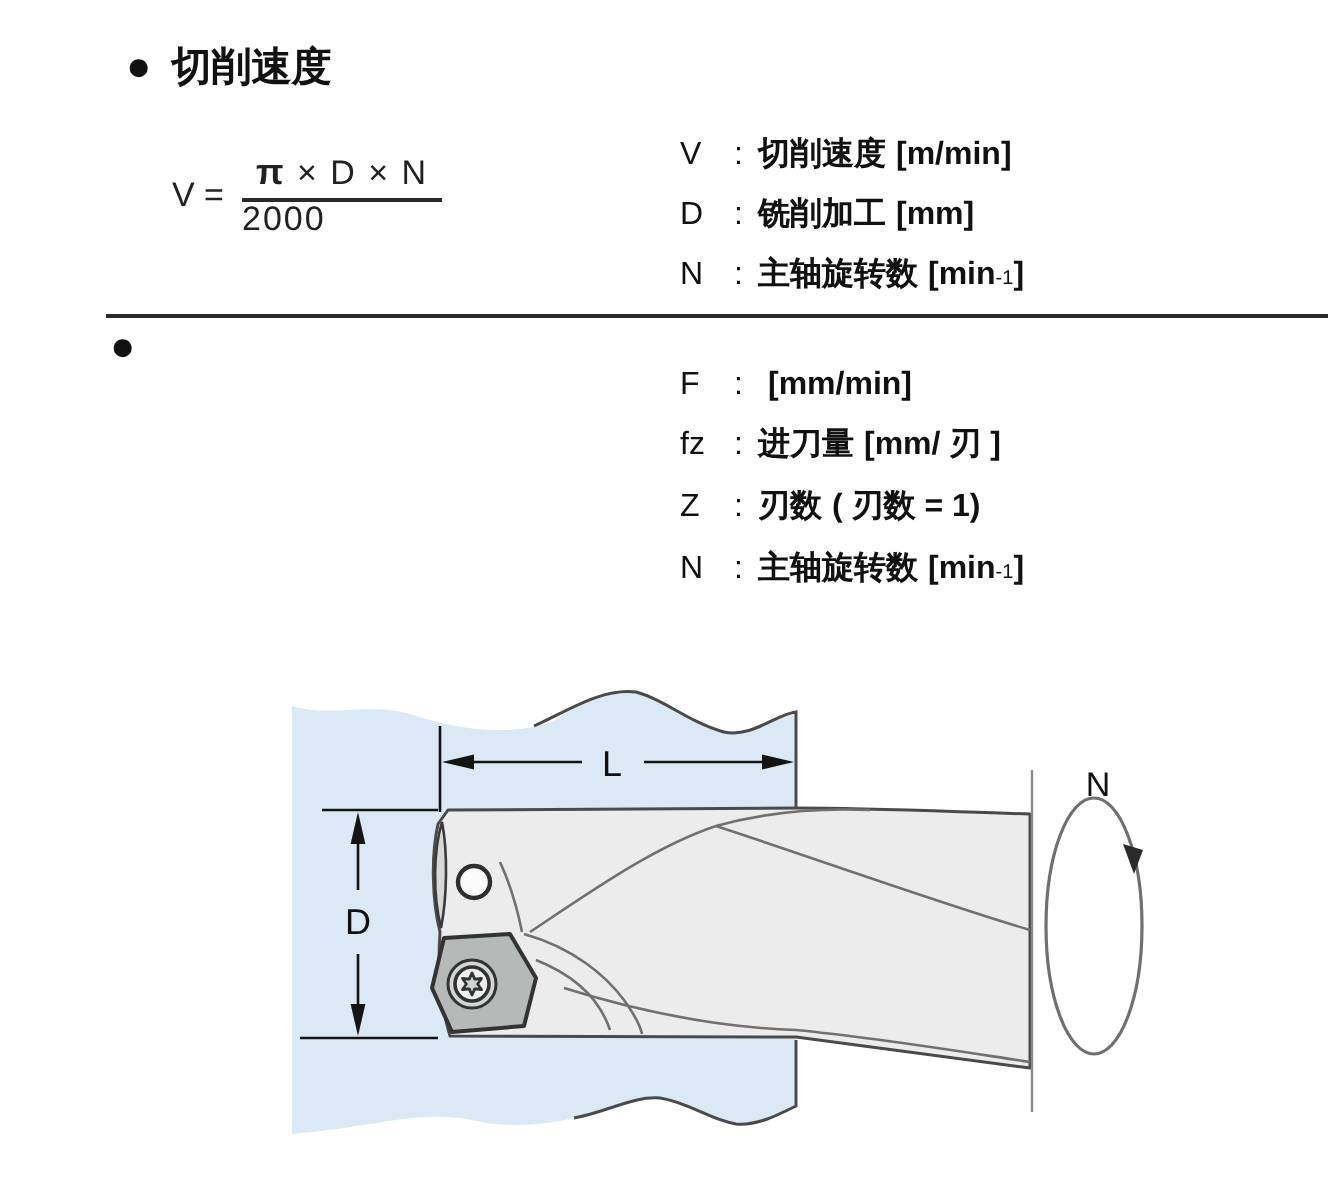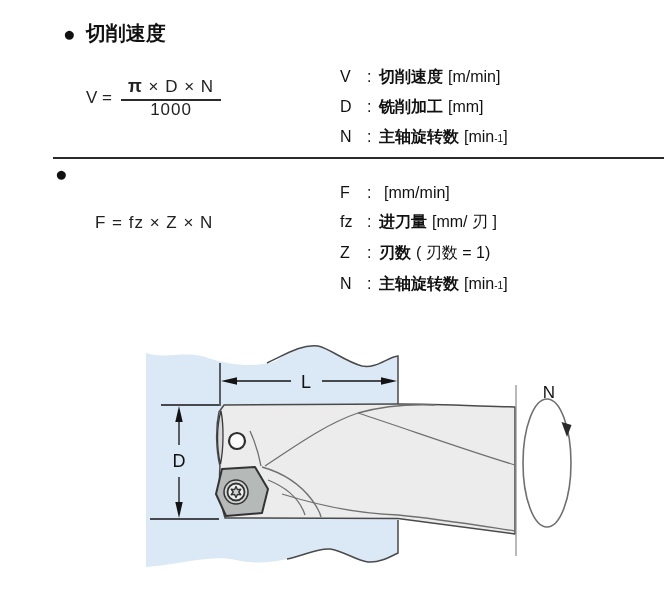--- a/index.html
+++ b/index.html
@@ -2,49 +2,49 @@
 <html style="--workpiece: #dbe8f5; --tool: #ececec; --tip: #d8d8d8; --insert: #b5b9b8; --screw_outer: #d3d6d5; --screw_inner: #eef0ef; --outline: #4a4a4a; --flute: #707070; --dimension: #141414; --rotation_arrow: #6f6f6f;"><head>
 <meta charset="utf-8">
 <style>
   html,body{margin:0;padding:0;background:#ffffff;}
   #page{position:relative;width:664px;height:591px;background:#ffffff;overflow:hidden;
         font-family:"Liberation Sans","DejaVu Sans",sans-serif;color:#111;}
   .abs{position:absolute;}
   .heading{display:flex;align-items:center;gap:10px;font-weight:bold;font-size:20px;color:#111;}
   .heading .bullet{font-size:21px;line-height:1;}
   .formula{font-size:17px;display:flex;align-items:center;color:#222;}
-  .frac{display:inline-block;text-align:center;margin-left:9px;}
+  .frac{display:inline-block;margin-left:9px;}
   .frac .num{padding:0 7px 3px 7px;border-bottom:2px solid #2a2a2a;letter-spacing:1px;}
   .frac .num .pi{font-weight:bold;font-size:18px;}
   .frac .den{padding-top:3px;letter-spacing:1px;}
   .legend{display:flex;flex-direction:column;}
   .legend-row{display:flex;align-items:baseline;font-size:16px;}
   .legend-sym{width:27px;flex:0 0 27px;}
   .legend-colon{width:12px;flex:0 0 12px;}
   .legend-text{font-weight:bold;}
-  .legend-unit{font-weight:normal;margin-left:5px;text-align:right;}
+  .legend-unit{font-weight:bold;margin-left:5px;text-align:right;}
   .sup{vertical-align:super;font-size:10px;font-weight:normal;}
   .divider{position:absolute;height:2px;background:#2a2a2a;}
   svg text{font-family:"Liberation Sans","DejaVu Sans",sans-serif;}
 </style>
 </head>
 <body>
 
 <div id="page">
 
   <div class="abs heading" style="left:63px;top:20px;">
     <span class="bullet">●</span>
     <span>切削速度</span>
   </div>
 
   <div class="abs formula" style="left:86px;top:76px;">
     <span>V =</span>
     <span class="frac">
       <span class="num"><span class="pi">π</span><span> × D × N</span></span>
-      <span class="den" style="display:block;">1000</span>
+      <span class="den" style="display:block;">2000</span>
     </span>
   </div>
 
   <div class="abs legend" style="left:340px;top:67px;gap:9px;">
     <div class="legend-row">
       <span class="legend-sym">V</span>
         <span class="legend-colon">:</span>
         <span class="legend-text">切削速度</span>
         <span class="legend-unit">[m/min]</span>
     </div>
@@ -63,23 +63,20 @@
         <span class="legend-unit" style="margin-left:0;">]</span>
     </div>
   </div>
 
   <div class="divider" style="left:53px;top:157px;width:611px;"></div>
 
   <div class="abs heading" style="left:55px;top:163px;">
     <span class="bullet">●</span>
   </div>
 
-  <div class="abs formula" style="left:95px;top:213px;letter-spacing:1px;">
-    <span>F = fz × Z × N</span>
-  </div>
 
   <div class="abs legend" style="left:340px;top:184px;gap:10px;">
     <div class="legend-row">
       <span class="legend-sym">F</span>
         <span class="legend-colon">:</span>
         <span class="legend-unit">[mm/min]</span>
     </div>
     <div class="legend-row">
       <span class="legend-sym">fz</span>
         <span class="legend-colon">:</span>

